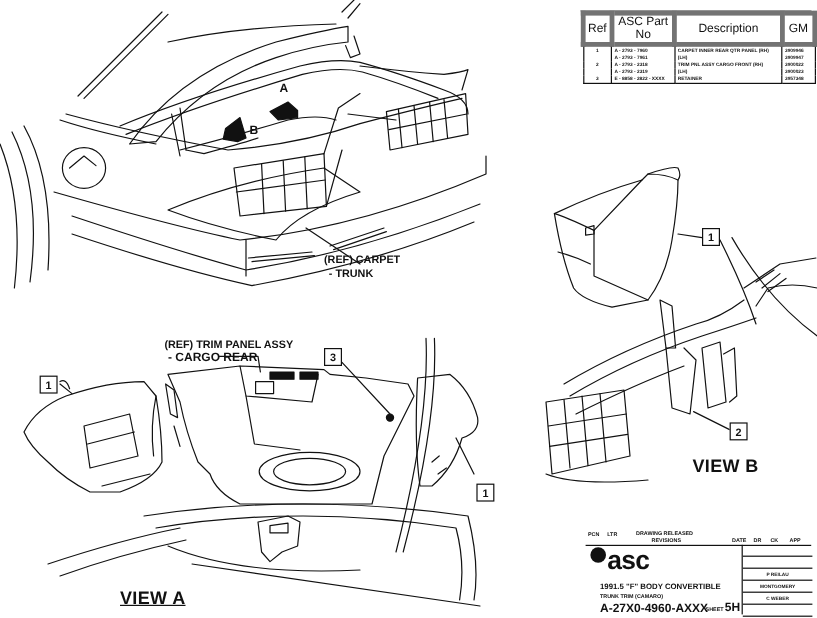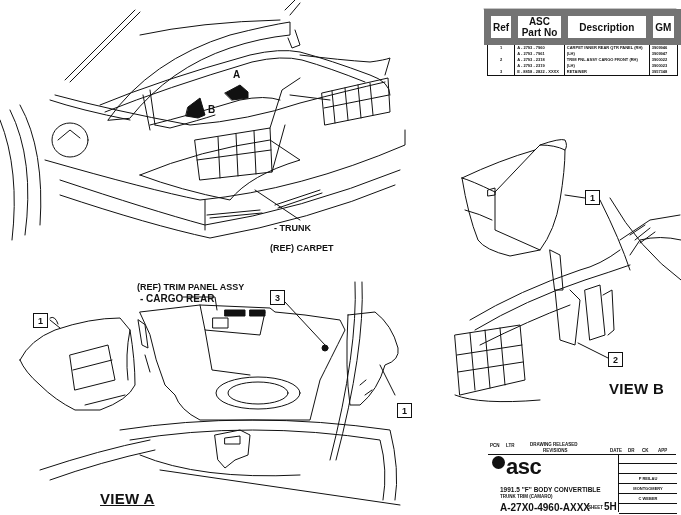--- a/index.html
+++ b/index.html
@@ -4,21 +4,21 @@
 <style>
   html, body { margin:0; padding:0; background:#ffffff; }
   body { width:681px; height:515px; position:relative; overflow:hidden; font-family:"Liberation Sans", sans-serif; color:#111; }
   .canvas { position:absolute; left:0; top:0; width:681px; height:515px; }
   svg.art { position:absolute; left:0; top:0; }
   .lbl { position:absolute; font-family:"Liberation Sans", sans-serif; font-weight:bold; color:#111; line-height:1; white-space:nowrap; }
   .callout { position:absolute; width:15px; height:15px; border:1.3px solid #111; background:#fff; font-size:9px; font-weight:bold; display:flex; align-items:center; justify-content:center; box-sizing:border-box; font-family:"Liberation Sans", sans-serif; }
   .view-title { position:absolute; font-size:15px; font-weight:bold; letter-spacing:0.3px; }
   
   table.parts { position:absolute; left:484px; top:9px; border-collapse:collapse; font-family:"Liberation Sans", sans-serif; }
-  table.parts th { font-size:10px; font-weight:bold; border:7px solid #737373; padding:0 2px; height:12px; }
+  table.parts th { font-size:10px; font-weight:normal; border:4px solid #737373; padding:0 2px; height:12px; }
   table.parts td { font-size:4px; font-weight:bold; border-left:1px solid #111; border-right:1px solid #111; padding:0 2px; height:6px; line-height:6px; white-space:nowrap; overflow:hidden; }
   table.parts tr.last td { border-bottom:1px solid #111; }
   table.parts td.ref { width:12px; text-align:center; }
   table.parts td.asc { width:66px; }
   table.parts td.desc { width:110px; }
   table.parts td.gm { width:32px; }
   
   .tb { position:absolute; left:488px; top:442px; width:188px; height:70px; font-family:"Liberation Sans", sans-serif; }
   .tb .hdr { position:absolute; left:0; top:0; width:188px; height:12px; border-bottom:1px solid #111; font-size:4.5px; font-weight:bold; }
   .tb .cell { position:absolute; top:1px; font-size:4.5px; font-weight:bold; }
@@ -187,34 +187,34 @@
       <path d="M140 455 Q200 480 300 475"></path>
       <path d="M160 470 L400 505"></path>
     </g>
 
     <path d="M484 9 L676 9" stroke-width="0.5"></path>
   </svg>
 
   <span class="lbl" style="left:233px; top:70px; font-size:10px;">A</span>
   <span class="lbl" style="left:208px; top:105px; font-size:10px;">B</span>
 
-  <span class="lbl" style="left:270px; top:212px; font-size:9px; font-weight:bold;margin-top:32px;">(REF) CARPET</span>
+  <span class="lbl" style="left:270px; top:212px; font-size:9px; font-weight:bold;">(REF) CARPET</span>
   <span class="lbl" style="left:274px; top:224px; font-size:9px;">- TRUNK</span>
 
   <span class="lbl" style="left:137px; top:283px; font-size:9px;text-align:right;">(REF) TRIM PANEL ASSY</span>
   <span class="lbl" style="left:140px; top:294px; font-size:10px;">- CARGO REAR</span>
 
   <div class="callout" style="left:585px; top:190px;">1</div>
   <div class="callout" style="left:608px; top:352px;">2</div>
   <div class="callout" style="left:33px; top:313px;">1</div>
   <div class="callout" style="left:270px; top:290px;">3</div>
   <div class="callout" style="left:397px; top:403px;">1</div>
 
   <span class="view-title" style="left:100px; top:490px;text-decoration:underline;">VIEW A</span>
-  <span class="view-title" style="left:609px; top:380px;">VIEW B</span>
+  <span class="view-title" style="left:577px; top:380px;">VIEW B</span>
 
   <table class="parts">
     <thead>
       <tr>
         <th>Ref</th>
         <th>ASC Part No</th>
         <th>Description</th>
         <th>GM</th>
       </tr>
     </thead>

